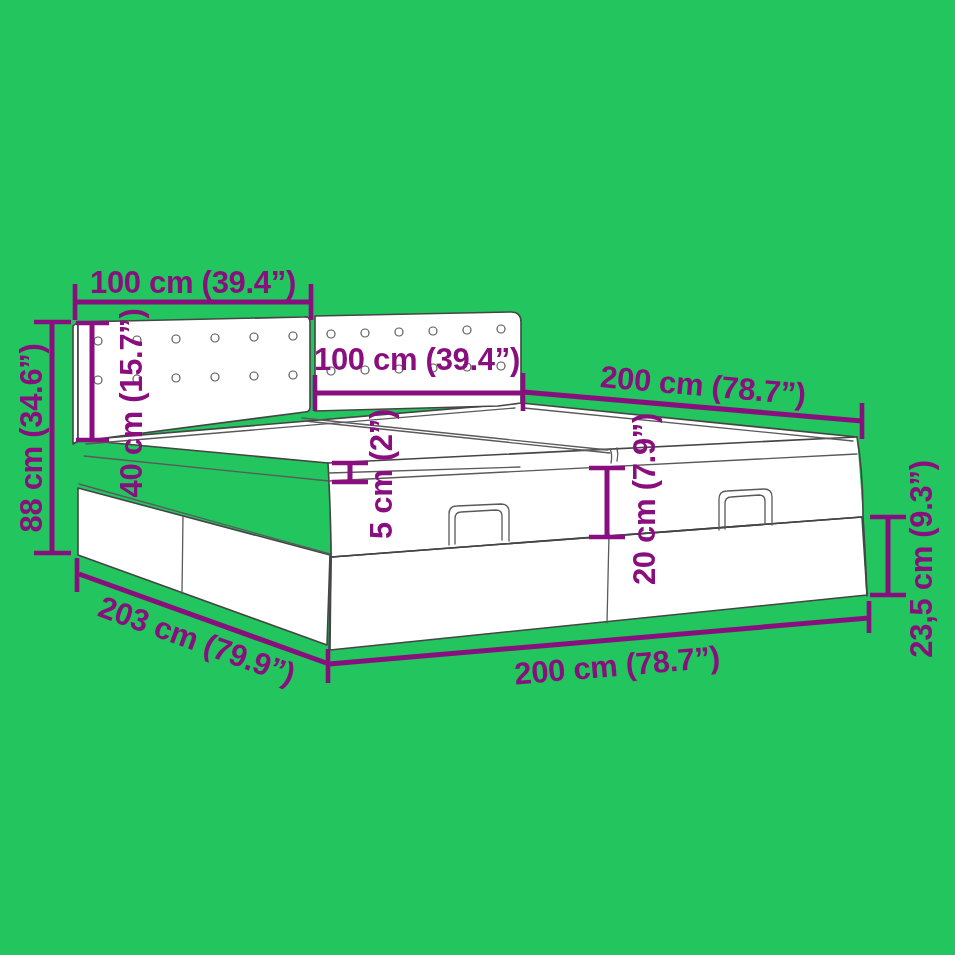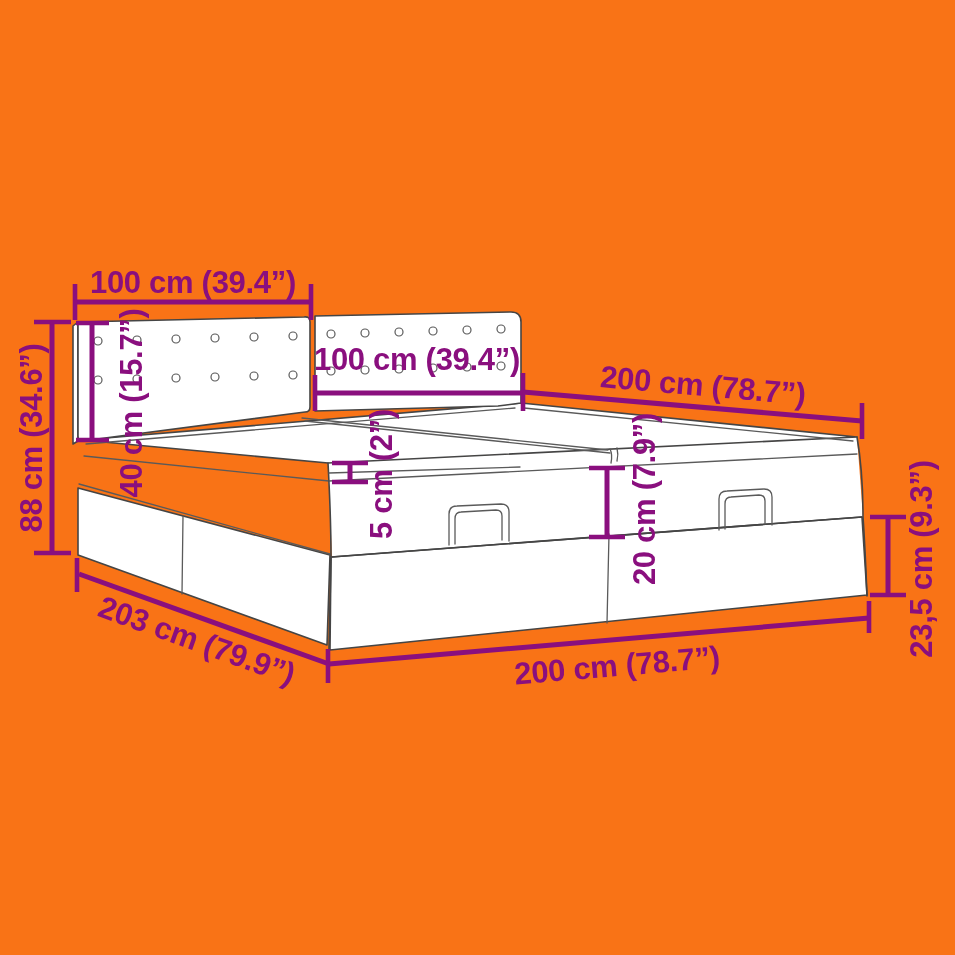--- a/index.html
+++ b/index.html
@@ -1,16 +1,16 @@
 <!DOCTYPE html>
 <html><head>
 <meta charset="utf-8">
 <style>
   html,body{margin:0;padding:0;background:#fff;}
-  .stage{width:955px;height:955px;background:#f97316;position:relative;overflow:hidden;}
+  .stage{width:955px;height:955px;background:#22c55e;position:relative;overflow:hidden;}
   svg{display:block;}
   .outline{stroke:#454545;stroke-width:1.6;fill:none;stroke-linejoin:round;stroke-linecap:round;}
   .face{stroke:#454545;stroke-width:1.6;fill:#ffffff;stroke-linejoin:round;}
   .thin{stroke:#5a5a5a;stroke-width:1.3;fill:none;stroke-linecap:round;}
   .btn{stroke:#5a5a5a;stroke-width:1.2;fill:#ffffff;}
   .dim-line{stroke:#8a0f7e;stroke-width:5;fill:none;stroke-linecap:butt;}
   .dim-tick{stroke:#8a0f7e;stroke-width:4.6;fill:none;stroke-linecap:butt;}
   .dim-text{font:700 31px "Liberation Sans", sans-serif;fill:#8a0f7e;letter-spacing:-0.3px;}
 </style>
 </head>

